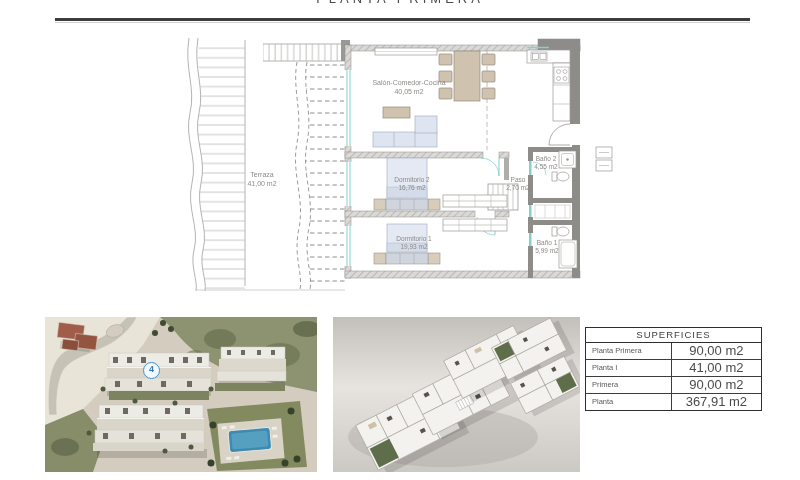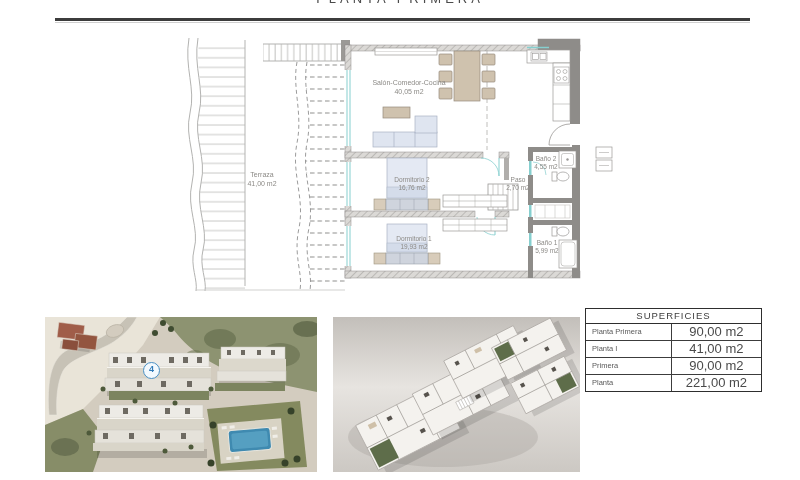--- a/index.html
+++ b/index.html
@@ -13,21 +13,21 @@
   .room-label{position:absolute;text-align:center;color:#8c8a86;font-size:7px;line-height:8.5px;
               transform:translateX(-50%);white-space:nowrap;}
   .room-label span{display:block;}
   .room-label.small{font-size:6.5px;line-height:8px;}
   .photo{position:absolute;overflow:hidden;}
   .photo-aerial{left:45px;top:317px;width:272px;height:155px;}
   .photo-iso{left:333px;top:317px;width:247px;height:155px;}
   .map-marker{position:absolute;left:98px;top:45px;width:17px;height:17px;border-radius:50%;
               background:#f2f9fe;border:1.5px solid #4a90c4;box-sizing:border-box;
               color:#2f7ab8;font-size:9px;line-height:13.5px;text-align:center;font-weight:bold;}
-  .sup-table{position:absolute;left:585px;top:308px;width:177px;border:1.5px solid #2e2e2e;
+  .sup-table{position:absolute;left:585px;top:327px;width:177px;border:1.5px solid #2e2e2e;
              box-sizing:border-box;background:#fff;color:#4a4a4a;}
   .sup-header{height:14px;border-bottom:1.5px solid #2e2e2e;text-align:center;
               font-size:9.5px;line-height:14px;letter-spacing:1px;color:#3d3d3d;}
   .sup-row{display:flex;height:16px;border-bottom:1px solid #3c3c3c;}
   .sup-row:last-child{border-bottom:none;}
   .sup-cell-label{flex:0 0 49%;border-right:1px solid #3c3c3c;font-size:7.5px;line-height:16px;
                   padding-left:6px;color:#5a5a5a;box-sizing:border-box;}
   .sup-cell-value{flex:1;text-align:center;font-size:13px;line-height:16px;color:#4a4a4a;}
 </style>
 </head>
@@ -450,17 +450,17 @@
     <div class="sup-row">
       <div class="sup-cell-label">Planta I</div>
       <div class="sup-cell-value">41,00 m2</div>
     </div>
     <div class="sup-row">
       <div class="sup-cell-label">Primera</div>
       <div class="sup-cell-value">90,00 m2</div>
     </div>
     <div class="sup-row">
       <div class="sup-cell-label">Planta</div>
-      <div class="sup-cell-value">221,00 m2</div>
+      <div class="sup-cell-value">367,91 m2</div>
     </div>
   </div>
 
 </div>
 
 </body></html>

